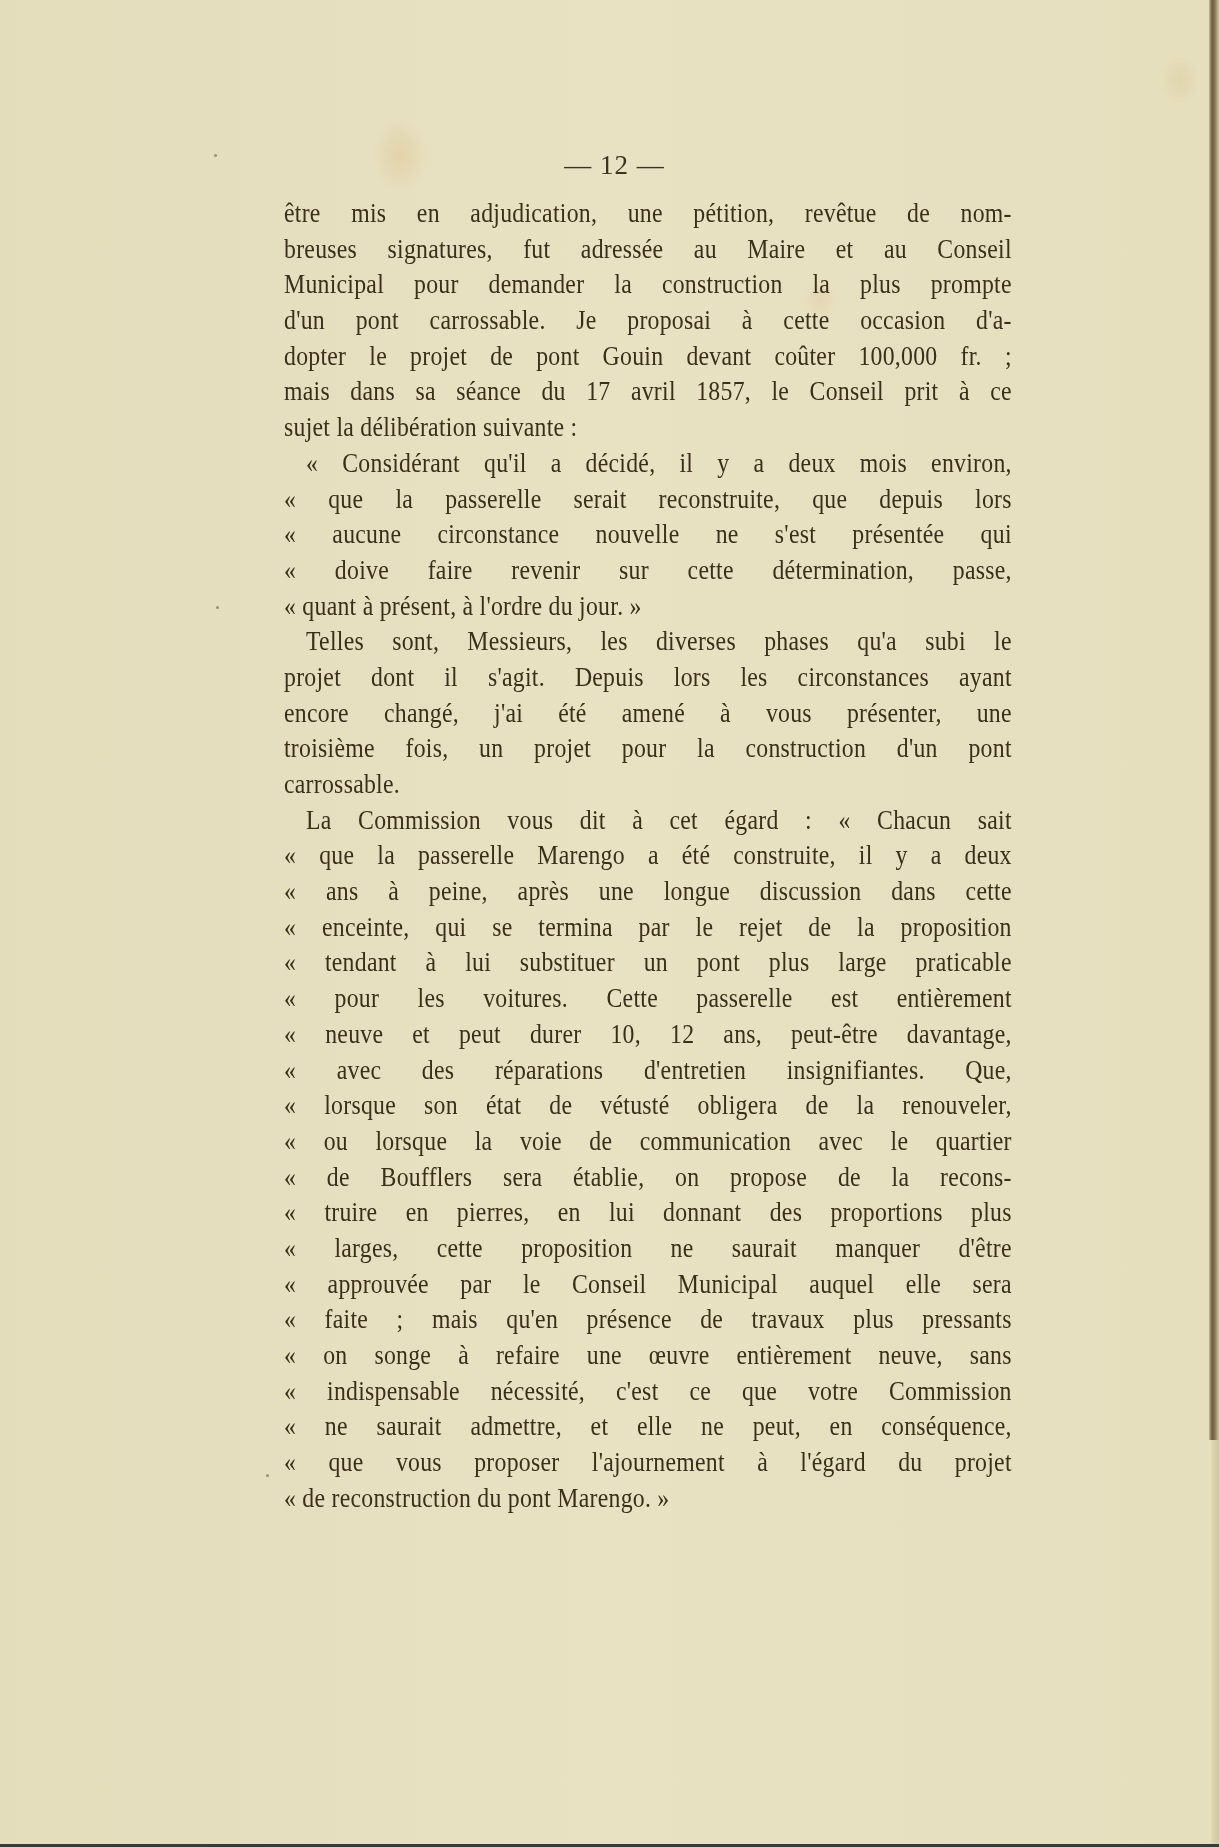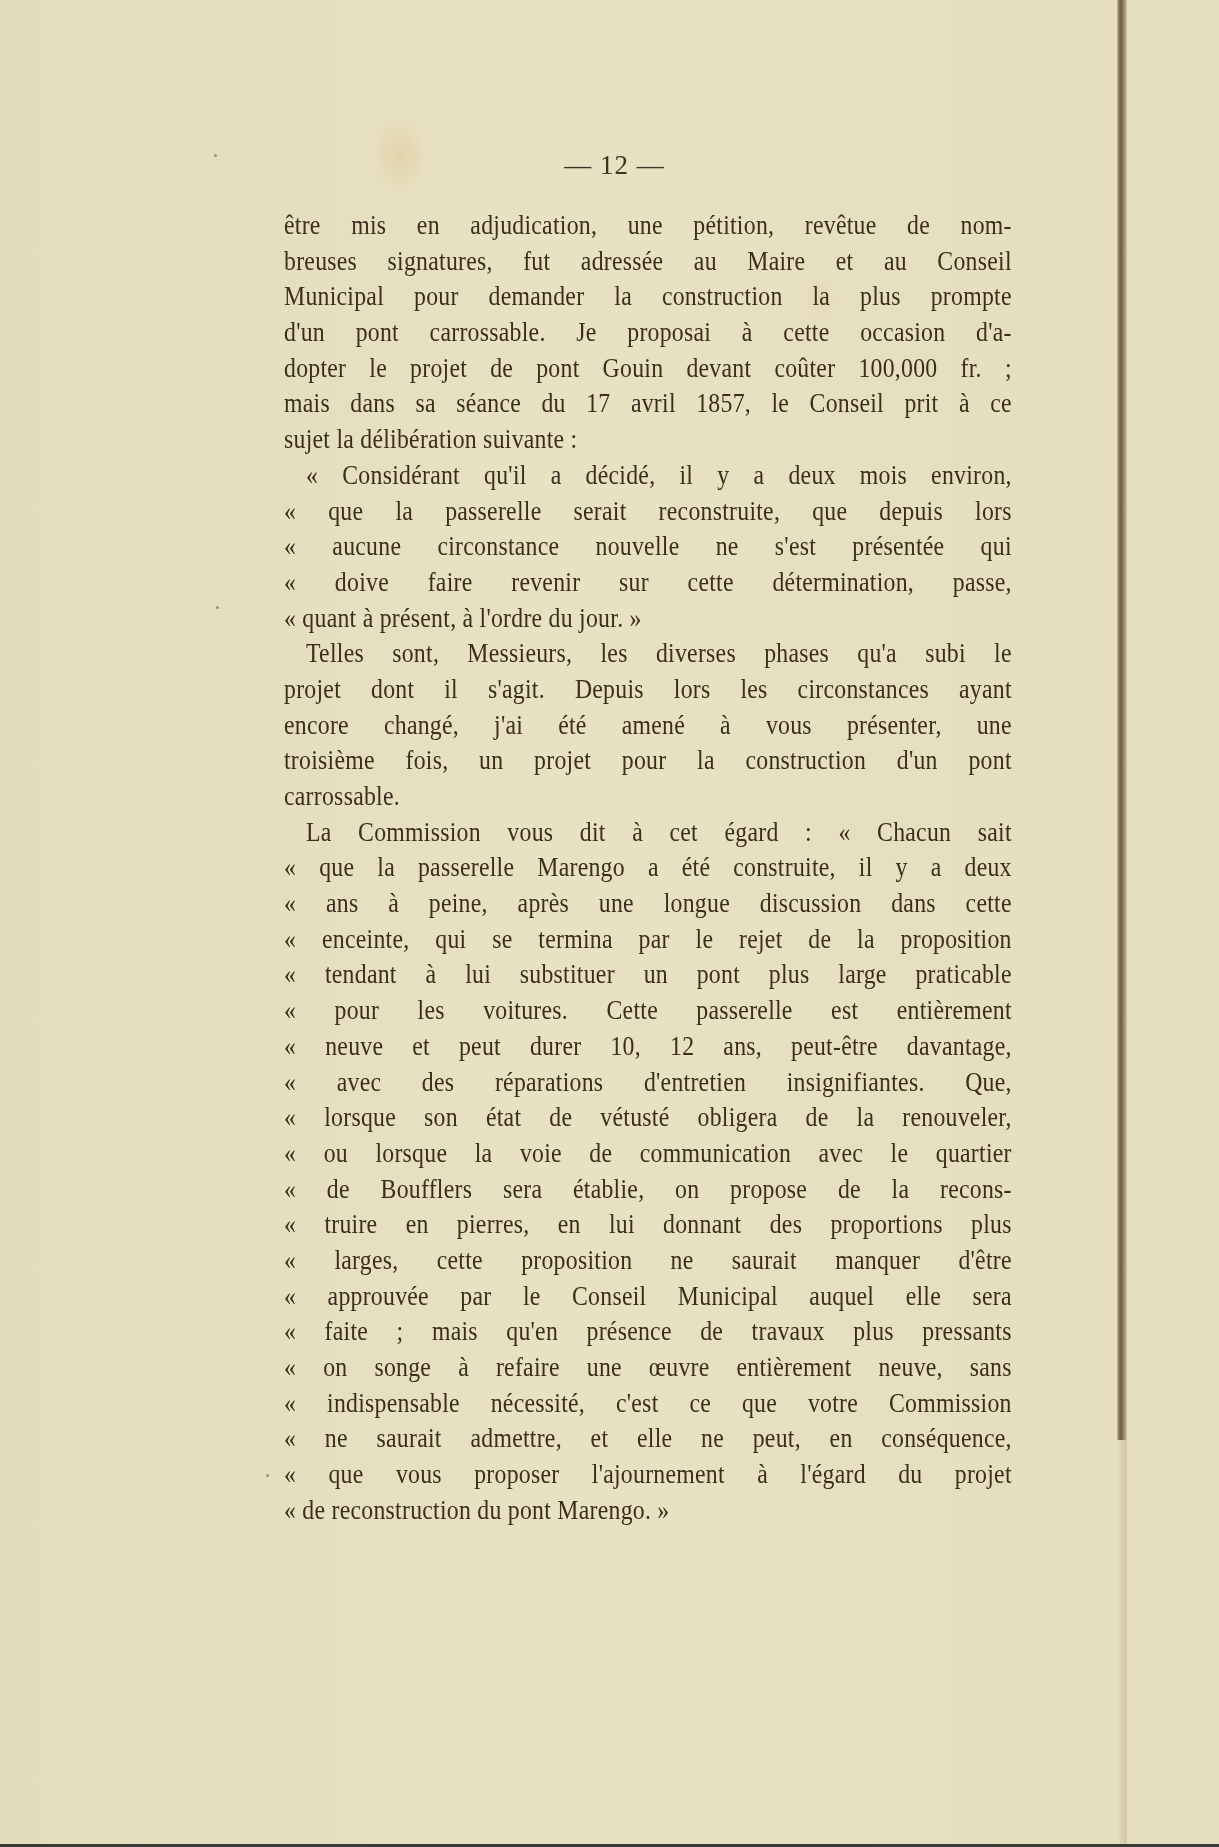--- a/index.html
+++ b/index.html
@@ -11,21 +11,21 @@
       height: 1847px;
       position: relative;
       overflow: hidden;
       background: #e6dfbf;
       font-family: "Liberation Serif", "DejaVu Serif", serif;
     }
     .page {
       position: absolute;
       left: 0;
       top: 0;
-      width: 1127px;
+      width: 1219px;
       height: 1847px;
       background:
         radial-gradient(ellipse 40px 55px at 400px 155px, rgba(214,170,100,0.25), rgba(0,0,0,0) 70%),
         radial-gradient(ellipse 30px 40px at 1180px 80px, rgba(210,170,110,0.22), rgba(0,0,0,0) 70%),
         radial-gradient(ellipse 25px 30px at 820px 300px, rgba(210,170,110,0.18), rgba(0,0,0,0) 70%),
         linear-gradient(90deg, #e4ddbc 0%, #e8e1c2 50%, #e6dfbe 100%);
     }
     .edge-shadow {
       position: absolute;
       top: 0;
@@ -58,21 +58,21 @@
       text-align: center;
       font-size: 27px;
       color: #3d3322;
       letter-spacing: 1px;
       padding-left: 10px;
       box-sizing: border-box;
     }
     .text-block {
       position: absolute;
       left: 284px;
-      top: 208px;
+      top: 196px;
       width: 728px;
       color: #3a2f1c;
     }
     .line {
       font-size: 27px;
       line-height: 35.7px;
       height: 35.7px;
       white-space: nowrap;
       text-align: justify;
       text-align-last: justify;

